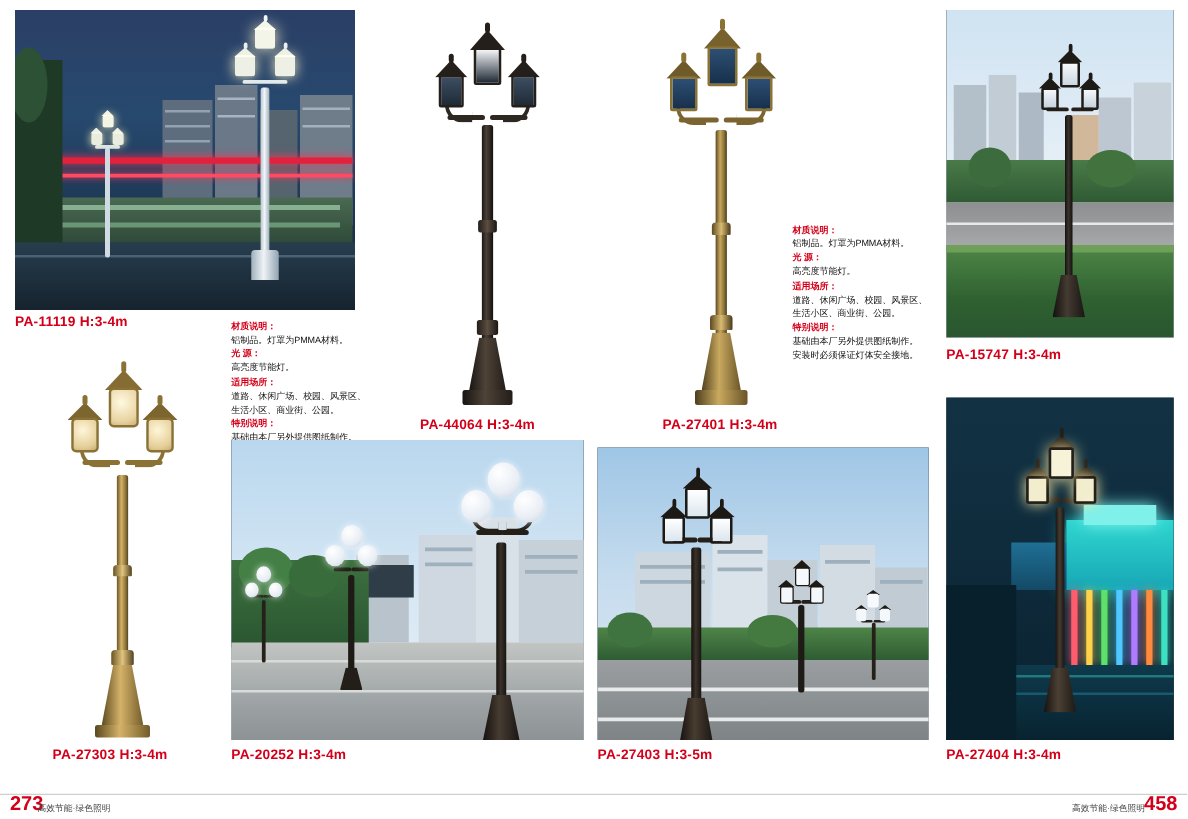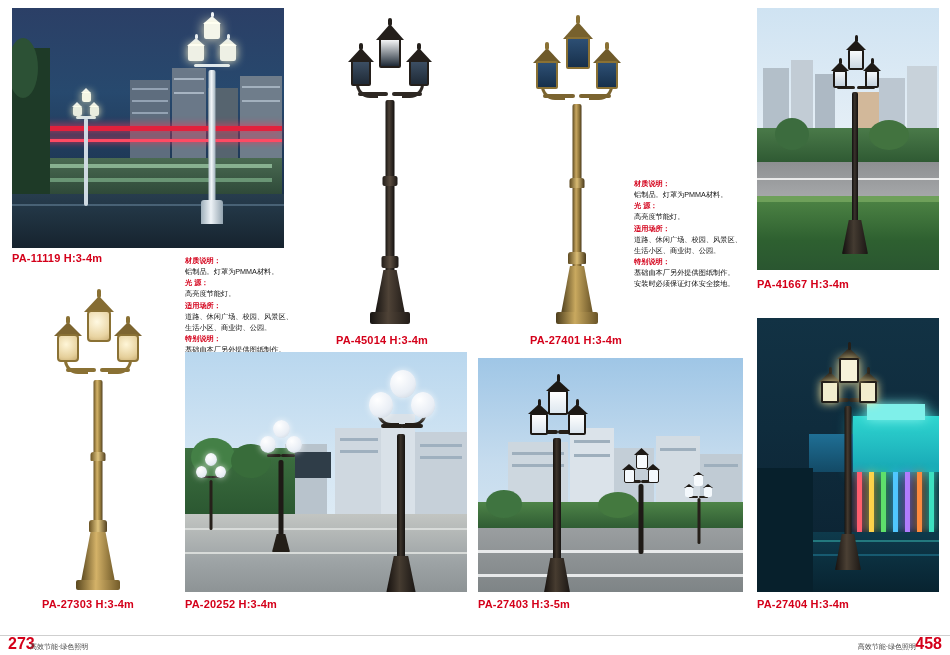--- a/index.html
+++ b/index.html
@@ -235,21 +235,21 @@
         <div class="glass" style="left:3px; top:12px; width:20px; height:26px; background:linear-gradient(180deg,#3c4e63,#1f2a36); border:2px solid #241f1b; border-radius:2px;"></div>
         <div class="finial" style="left:11px; top:-5px; width:4px; height:7px; background:#241f1b;"></div>
       </div>
       <div class="head" style="left:42px; top:16px; width:28px; height:50px;">
         <div class="cap" style="left:0; width:28px; height:16px; background:#241f1b;"></div>
         <div class="glass" style="left:3px; top:14px; width:22px; height:30px; background:linear-gradient(180deg,#46597010,#1f2a36); border:2px solid #241f1b; border-radius:2px;"></div>
         <div class="finial" style="left:12px; top:-6px; width:4px; height:8px; background:#241f1b;"></div>
       </div>
     </div>
   </div>
-  <div class="caption" style="left:336px; top:334px;">PA-45014 H:3-4m</div>
+  <div class="caption" style="left:336px; top:334px;">PA-44064 H:3-4m</div>
 
   <div style="position:absolute; left:505px; top:8px; width:145px; height:320px; background:#ffffff;">
     <div class="lamp" style="left:16px; top:0px; width:112px; height:318px;">
       <div class="pole" style="top:96px; width:9px; height:172px; background:linear-gradient(90deg,#5d4a22,#c8a760 40%,#8d7338 75%,#4a3a1c);"></div>
       <div class="base" style="top:170px; width:15px; height:10px; background:linear-gradient(90deg,#5d4a22,#d9bb72,#4a3a1c);"></div>
       <div class="base" style="top:244px; width:18px; height:12px; background:linear-gradient(90deg,#5d4a22,#d9bb72,#4a3a1c);"></div>
       <div class="base" style="top:258px; width:32px; height:48px; background:linear-gradient(90deg,#4d3e1d,#c9a95f 45%,#6a5528); clip-path:polygon(28% 0,72% 0,100% 100%,0 100%);"></div>
       <div class="base" style="top:304px; width:42px; height:12px; background:linear-gradient(90deg,#4d3e1d,#c9a95f 45%,#6a5528); border-radius:2px;"></div>
       <div class="arm" style="left:22px; top:86px; width:32px; height:4px; background:#7b6430;"></div>
       <div class="arm" style="left:58px; top:86px; width:32px; height:4px; background:#7b6430;"></div>
@@ -322,21 +322,21 @@
         <div class="glass" style="left:2px; top:8px; width:14px; height:18px; background:linear-gradient(180deg,#f4f7fa,#c5d2dd); border:2px solid #1e1a16;"></div>
         <div class="finial" style="left:7.5px; top:-4px; width:3px; height:6px; background:#1e1a16;"></div>
       </div>
       <div class="head" style="left:23px; top:18px; width:20px; height:34px;">
         <div class="cap" style="left:0; width:20px; height:10px; background:#1e1a16;"></div>
         <div class="glass" style="left:2px; top:9px; width:16px; height:21px; background:linear-gradient(180deg,#f7fafc,#cbd7e1); border:2px solid #1e1a16;"></div>
         <div class="finial" style="left:8.5px; top:-5px; width:3px; height:7px; background:#1e1a16;"></div>
       </div>
     </div>
   </div>
-  <div class="caption" style="left:757px; top:278px;">PA-41667 H:3-4m</div>
+  <div class="caption" style="left:757px; top:278px;">PA-15747 H:3-4m</div>
 
   <div style="position:absolute; left:28px; top:270px; width:140px; height:322px; background:#ffffff;">
     <div class="lamp" style="left:18px; top:6px; width:104px; height:312px;">
       <div class="pole" style="top:104px; width:9px; height:162px; background:linear-gradient(90deg,#6b5425,#d3b267 40%,#937a3b 75%,#544222);"></div>
       <div class="base" style="top:176px; width:15px; height:9px; background:linear-gradient(90deg,#6b5425,#e0c47d,#544222);"></div>
       <div class="base" style="top:244px; width:18px; height:12px; background:linear-gradient(90deg,#6b5425,#e0c47d,#544222);"></div>
       <div class="base" style="top:256px; width:34px; height:50px; background:linear-gradient(90deg,#5a481f,#d4b268 45%,#735c2a); clip-path:polygon(28% 0,72% 0,100% 100%,0 100%);"></div>
       <div class="base" style="top:304px; width:44px; height:10px; background:linear-gradient(90deg,#5a481f,#d4b268 45%,#735c2a); border-radius:2px;"></div>
       <div class="arm" style="left:20px; top:92px; width:30px; height:4px; background:#8a7134;"></div>
       <div class="arm" style="left:54px; top:92px; width:30px; height:4px; background:#8a7134;"></div>

